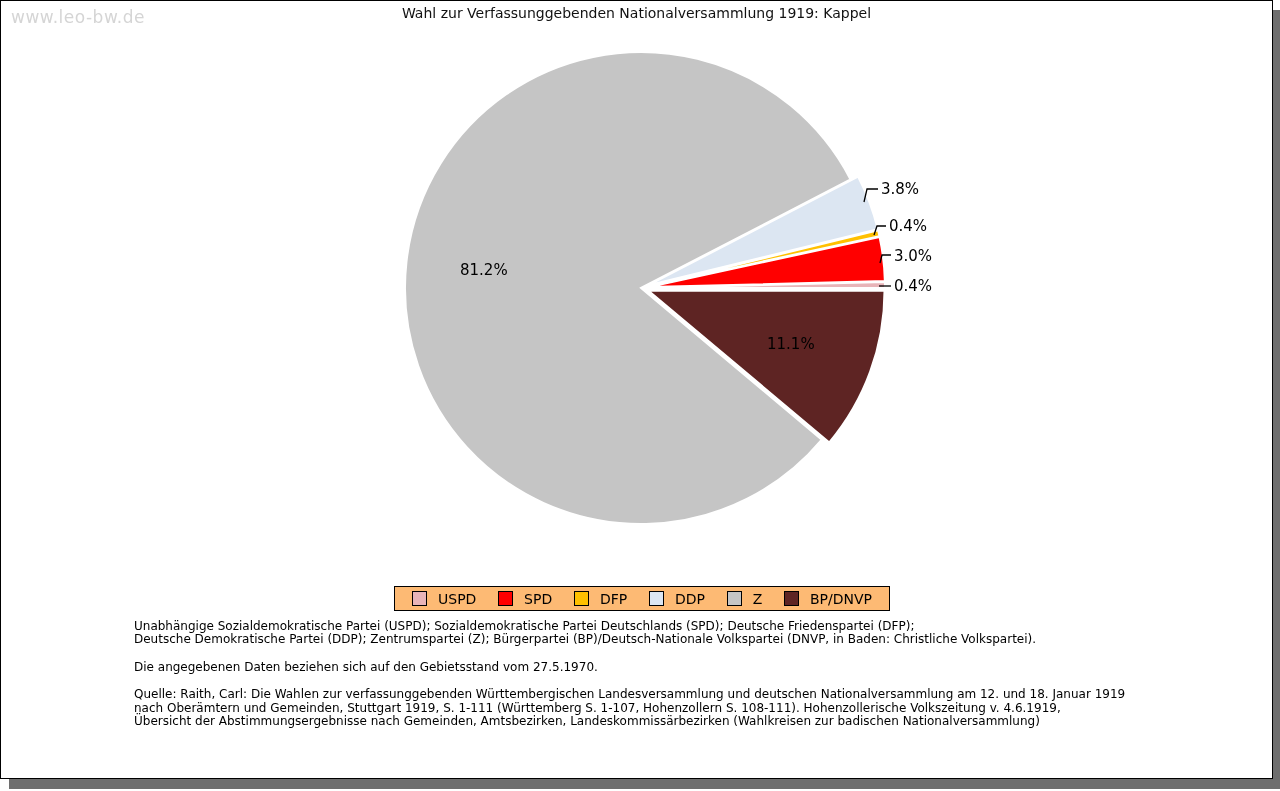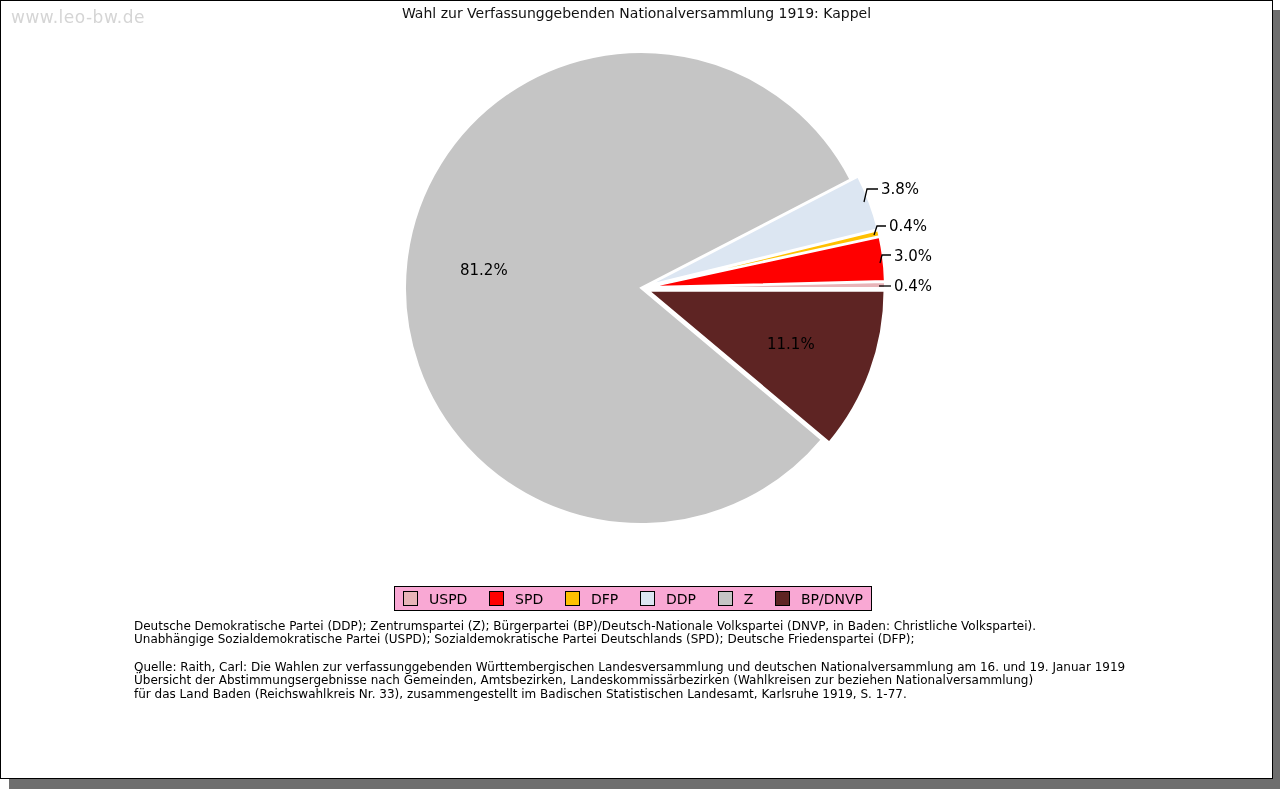--- a/index.html
+++ b/index.html
@@ -28,22 +28,22 @@
   }
   .pie-svg { position: absolute; left: 0; top: 0; }
   .pie-svg text {
     font-family: "DejaVu Sans", "Liberation Sans", sans-serif;
     font-size: 15px; fill: #000000;
   }
   .legend {
     position: absolute; top: 585px; left: 393px;
     width: 460px; height: 15px;
     border: 1px solid #000000;
-    background: #f9a8d4;
-    padding: 4px 8px;
+    background: #fdba74;
+    padding: 4px 17px;
     display: flex; flex-direction: row;
     justify-content: space-between; align-items: center;
   }
   .legend-entry { display: flex; align-items: center; }
   .legend-swatch {
     width: 13px; height: 13px;
     border: 1px solid #000000;
     margin-right: 11px;
     display: inline-block;
   }
@@ -104,22 +104,25 @@
         <span class="legend-label">Z</span>
       </span>
       <span class="legend-entry">
         <span class="legend-swatch" style="background: rgb(94, 36, 35);"></span>
         <span class="legend-label">BP/DNVP</span>
       </span>
     </div>
 
   <div class="notes">
     <div class="note-block" id="party-note">
+        <div>Unabhängige Sozialdemokratische Partei (USPD); Sozialdemokratische Partei Deutschlands (SPD); Deutsche Friedenspartei (DFP);</div>
         <div>Deutsche Demokratische Partei (DDP); Zentrumspartei (Z); Bürgerpartei (BP)/Deutsch-Nationale Volkspartei (DNVP, in Baden: Christliche Volkspartei).</div>
-        <div>Unabhängige Sozialdemokratische Partei (USPD); Sozialdemokratische Partei Deutschlands (SPD); Deutsche Friedenspartei (DFP);</div>
       </div>
+    <div class="note-block">
+      <div>Die angegebenen Daten beziehen sich auf den Gebietsstand vom 27.5.1970.</div>
+    </div>
     <div class="note-block" id="source-note">
-        <div>Quelle: Raith, Carl: Die Wahlen zur verfassunggebenden Württembergischen Landesversammlung und deutschen Nationalversammlung am 16. und 19. Januar 1919</div>
-        <div>Übersicht der Abstimmungsergebnisse nach Gemeinden, Amtsbezirken, Landeskommissärbezirken (Wahlkreisen zur beziehen Nationalversammlung)</div>
-        <div>für das Land Baden (Reichswahlkreis Nr. 33), zusammengestellt im Badischen Statistischen Landesamt, Karlsruhe 1919, S. 1-77.</div>
+        <div>Quelle: Raith, Carl: Die Wahlen zur verfassunggebenden Württembergischen Landesversammlung und deutschen Nationalversammlung am 12. und 18. Januar 1919</div>
+        <div>nach Oberämtern und Gemeinden, Stuttgart 1919, S. 1-111 (Württemberg S. 1-107, Hohenzollern S. 108-111). Hohenzollerische Volkszeitung v. 4.6.1919,</div>
+        <div>Übersicht der Abstimmungsergebnisse nach Gemeinden, Amtsbezirken, Landeskommissärbezirken (Wahlkreisen zur badischen Nationalversammlung)</div>
       </div>
   </div>
 </div>
 
 </body></html>

